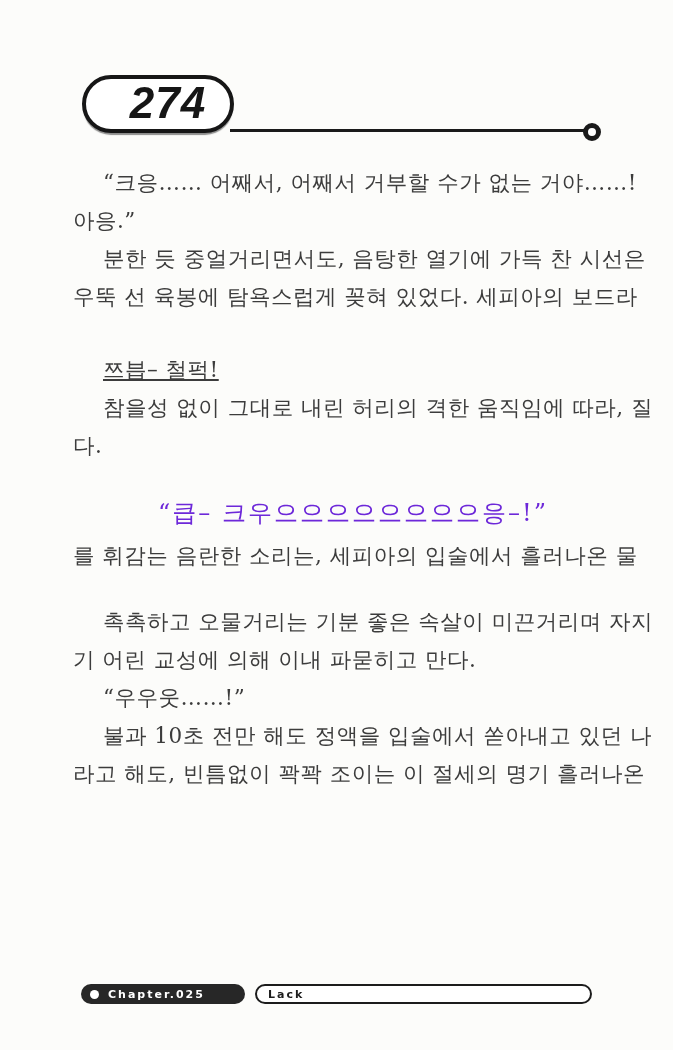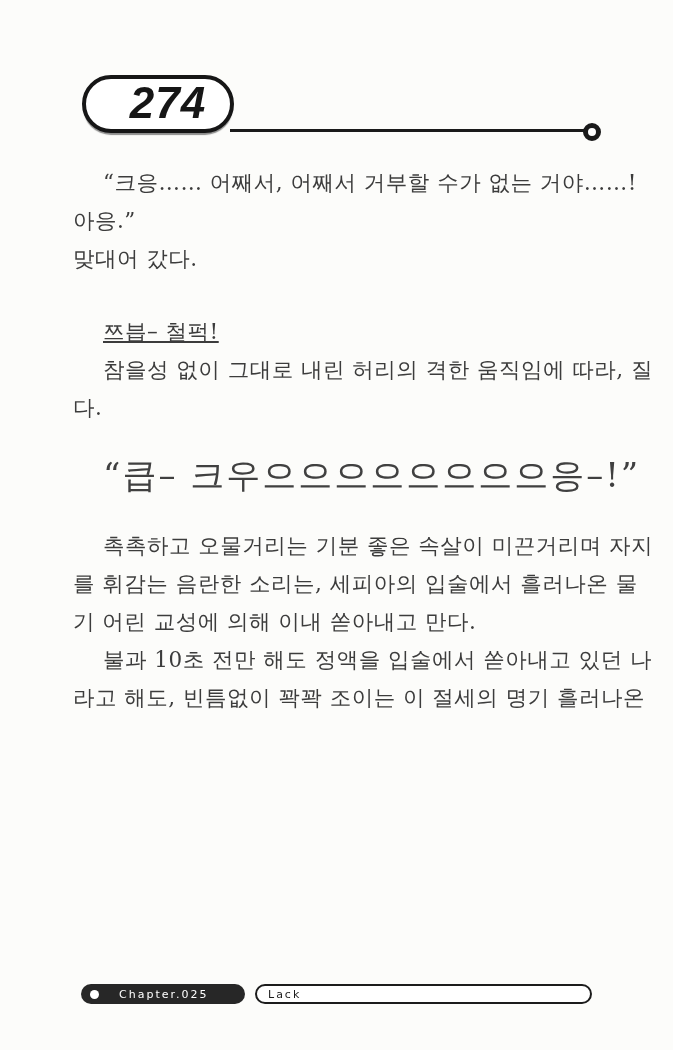--- a/index.html
+++ b/index.html
@@ -44,77 +44,79 @@
   .text-block{
     position:absolute;left:73px;top:164px;width:530px;
     color:#3c3c3c;
   }
   .line{
     font-size:21.5px;line-height:38px;
     letter-spacing:.5px;white-space:nowrap;
   }
   .line.indent{padding-left:30px;}
   .line.large{
-    font-size:34px;line-height:48px;
-    letter-spacing:2px;margin-top:24px;color:#404040;
+    font-size:24px;line-height:48px;
+    letter-spacing:2px;margin-top:24px;color:#6d28d9;text-align:center;
   }
   .gap-lg{margin-top:35px;text-decoration:underline;}
   .gap-sm{margin-top:28px;}
   
   .footer-chapter{
     position:absolute;left:81px;top:984px;
     width:164px;height:20px;
     background:#272727;border-radius:10px;
     display:flex;align-items:center;
   }
   .footer-chapter .dot{
     width:9px;height:9px;border-radius:50%;
     background:#fff;margin-left:9px;flex:0 0 auto;
   }
   .footer-chapter .chapter-text{
     font-family:"DejaVu Sans", sans-serif;
-    font-weight:400;font-size:11px;
+    font-weight:700;font-size:11px;
     letter-spacing:2px;color:#fff;
-    margin-left:20px;padding-top:1px;
+    margin-left:9px;padding-top:1px;
   }
   .footer-series{
     position:absolute;left:255px;top:984px;
     width:337px;height:20px;box-sizing:border-box;
     background:#fff;border:2px solid #1c1c1c;border-radius:10px;
     display:flex;align-items:center;
   }
   .footer-series .series-text{
     font-family:"DejaVu Sans", sans-serif;
-    font-weight:400;font-size:11px;
+    font-weight:700;font-size:11px;
     letter-spacing:2px;color:#1c1c1c;
     margin-left:11px;padding-top:1px;
   }
 </style>
 </head>
 <body>
 
 <div class="page">
 
   <div class="page-badge">
     <span class="num">274</span>
   </div>
   <div class="header-line"></div>
   <div class="header-ring"></div>
 
   <div class="text-block">
       <div class="line indent">“크응…… 어째서, 어째서 거부할 수가 없는 거야……!</div>
       <div class="line">아응.”</div>
-      <div class="line">맞대어 갔다.</div>
+      <div class="line indent">분한 듯 중얼거리면서도, 음탕한 열기에 가득 찬 시선은</div>
+      <div class="line">우뚝 선 육봉에 탐욕스럽게 꽂혀 있었다. 세피아의 보드라</div>
       <div class="line indent gap-lg">쯔븝– 철퍽!</div>
       <div class="line indent">참을성 없이 그대로 내린 허리의 격한 움직임에 따라, 질</div>
       <div class="line">다.</div>
       <div class="line indent large">“큽– 크우으으으으으으으으응–!”</div>
+      <div class="line">를 휘감는 음란한 소리는, 세피아의 입술에서 흘러나온 물</div>
       <div class="line indent gap-sm">촉촉하고 오물거리는 기분 좋은 속살이 미끈거리며 자지</div>
-      <div class="line">를 휘감는 음란한 소리는, 세피아의 입술에서 흘러나온 물</div>
-      <div class="line">기 어린 교성에 의해 이내 쏟아내고 만다.</div>
+      <div class="line">기 어린 교성에 의해 이내 파묻히고 만다.</div>
+      <div class="line indent">“우우웃……!”</div>
       <div class="line indent">불과 10초 전만 해도 정액을 입술에서 쏟아내고 있던 나</div>
       <div class="line">라고 해도, 빈틈없이 꽉꽉 조이는 이 절세의 명기 흘러나온</div>
     </div>
 
   <div class="footer-chapter">
     <span class="dot"></span>
     <span class="chapter-text">Chapter.025</span>
   </div>
   <div class="footer-series">
     <span class="series-text">Lack</span>

